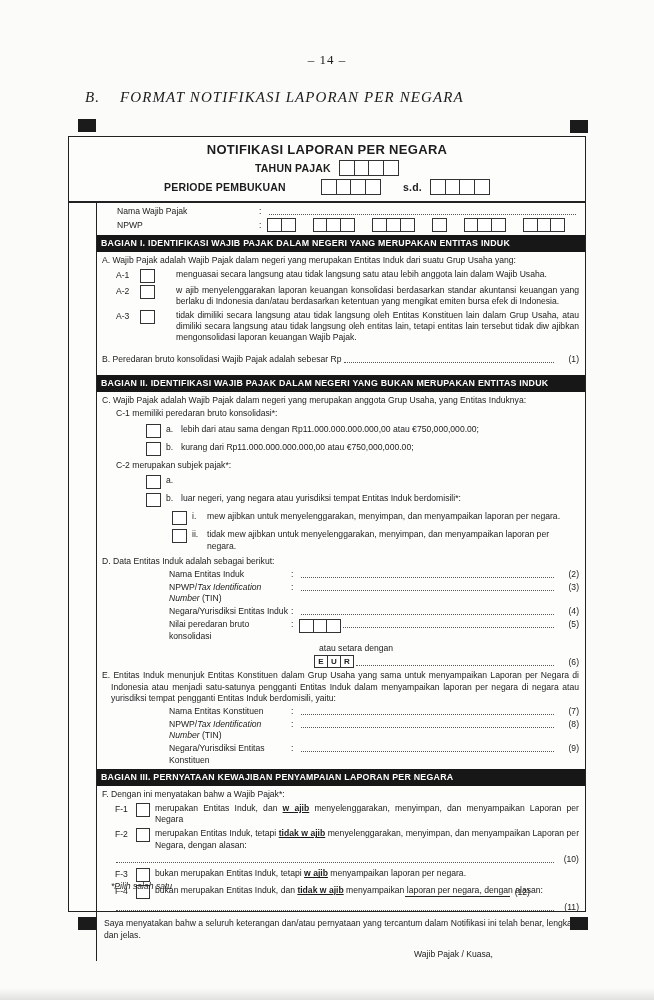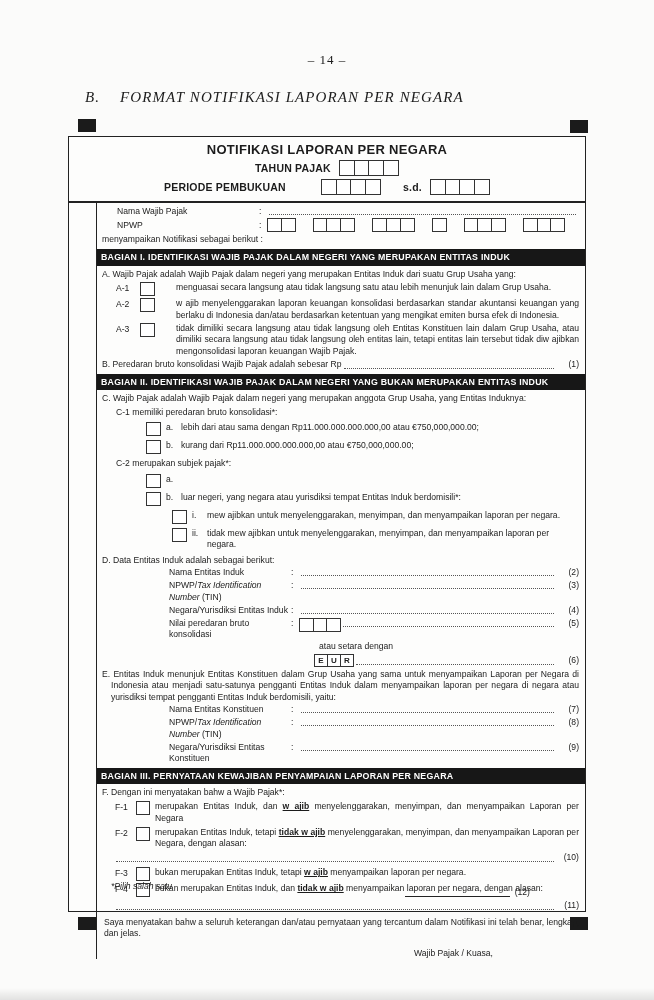--- a/index.html
+++ b/index.html
@@ -34,21 +34,21 @@
   .num{width:22px;text-align:right;white-space:nowrap;}
   .npwp-row{display:flex;align-items:center;margin:1px 0 2px;}
   .npwp-groups{display:flex;align-items:center;}
   .ngap{width:17px;}
   .secbar{background:#171717;color:#fff;font-weight:bold;font-size:8.8px;letter-spacing:.25px;padding:3px 4px 2.5px;margin:3px -6px 3px -5px;}
   .para{text-align:left;}
   .chk-row{display:flex;align-items:flex-start;margin:2px 0 2px 14px;justify-content:flex-end;}
   .chk-code{width:24px;padding-top:1px;}
   .chk-box{width:13px;height:12px;border:1.3px solid #333;background:#fff;flex:none;}
   .chk-text{flex:1;margin-left:21px;text-align:justify;}
-  .line-row{display:flex;align-items:flex-end;margin:2px 0;}
+  .line-row{display:flex;align-items:flex-end;margin:10px 0;}
   .opt-row{display:flex;align-items:flex-start;margin:4px 0 4px 44px;}
   .opt-row .chk-box{margin-right:5px;}
   .opt-letter{width:15px;}
   .opt-text{flex:1;}
   .sub-row{margin-left:70px;}
   .lbl-line{margin-left:14px;margin-top:2px;}
   .d-row{display:flex;align-items:flex-start;margin-left:67px;margin-top:1.5px;}
   .d-label{width:122px;}
   .ital{font-style:italic;}
   .atau{margin-left:217px;margin-top:1px;}
@@ -160,29 +160,28 @@
                 <span class="cell sm"></span>
               </span>
               <span class="ngap"></span>
             <span class="cellrow">
                 <span class="cell sm first"></span>
                 <span class="cell sm"></span>
                 <span class="cell sm"></span>
               </span>
           </span>
         </div>
-        <div class="para">menyampaikan Notifikasi sebagai berikut :</div>
 
         <div class="secbar">BAGIAN I. IDENTIFIKASI WAJIB PAJAK DALAM NEGERI YANG MERUPAKAN ENTITAS INDUK</div>
         <div class="para">A. Wajib Pajak adalah Wajib Pajak dalam negeri yang merupakan Entitas Induk dari suatu Grup Usaha yang:</div>
 
         <div class="chk-row">
           <span class="chk-code">A-1</span>
           <span class="chk-box"></span>
-          <span class="chk-text">menguasai secara langsung atau tidak langsung satu atau lebih menunjuk lain dalam Grup Usaha.</span>
+          <span class="chk-text">menguasai secara langsung atau tidak langsung satu atau lebih anggota lain dalam Wajib Usaha.</span>
         </div>
         <div class="chk-row">
           <span class="chk-code">A-2</span>
           <span class="chk-box"></span>
           <span class="chk-text">w ajib menyelenggarakan laporan keuangan konsolidasi berdasarkan standar akuntansi keuangan yang berlaku di Indonesia dan/atau berdasarkan ketentuan yang mengikat emiten bursa efek di Indonesia.</span>
         </div>
         <div class="chk-row">
           <span class="chk-code">A-3</span>
           <span class="chk-box"></span>
           <span class="chk-text">tidak dimiliki secara langsung atau tidak langsung oleh Entitas Konstituen lain dalam Grup Usaha, atau dimiliki secara langsung atau tidak langsung oleh entitas lain, tetapi entitas lain tersebut tidak diw ajibkan mengonsolidasi laporan keuangan Wajib Pajak.</span>

